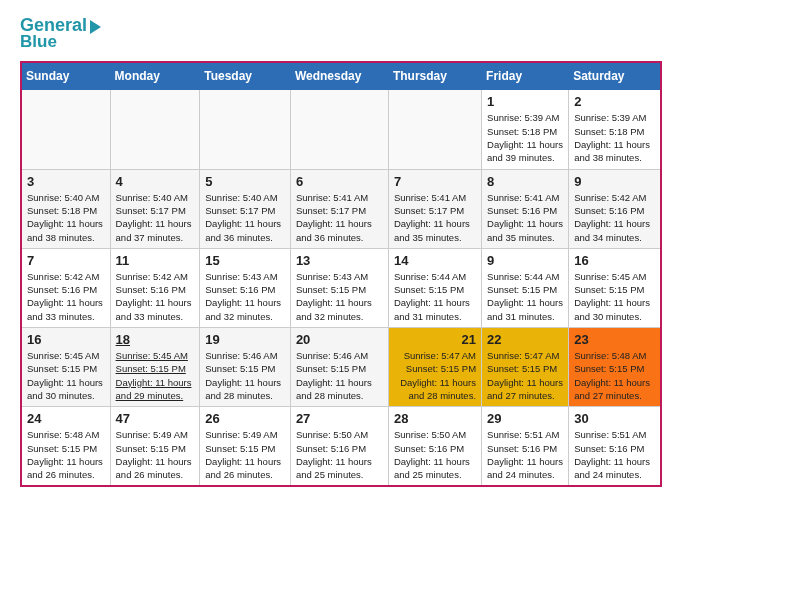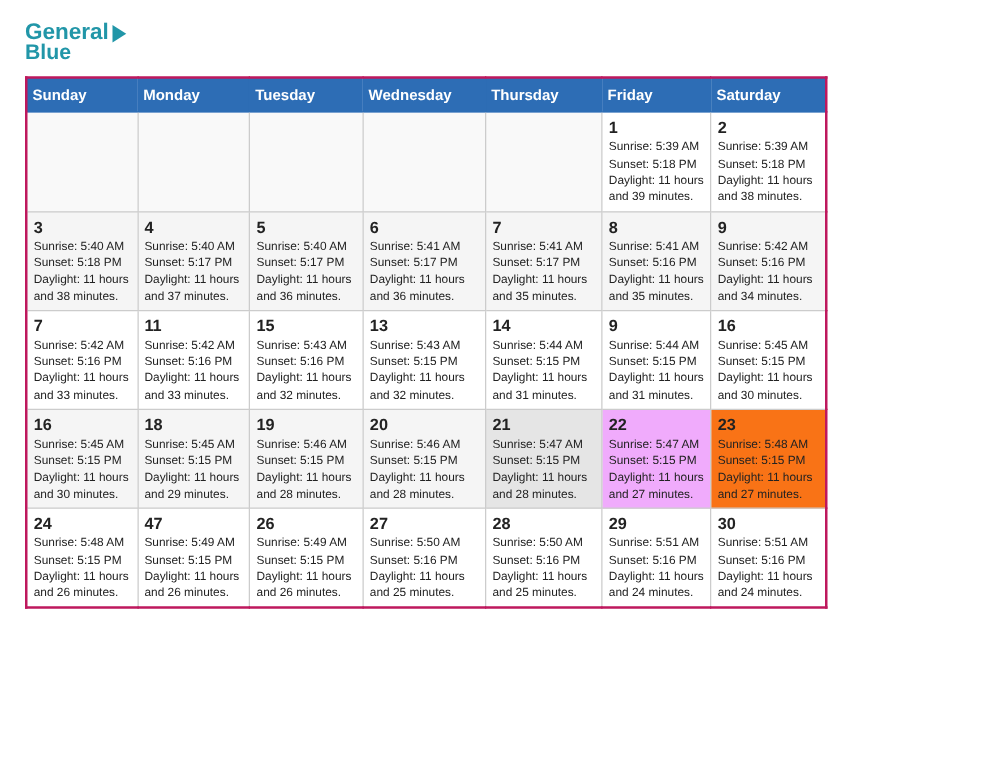--- a/index.html
+++ b/index.html
@@ -230,45 +230,45 @@
 Daylight: 11 hours and 30 minutes.</div>
           </td>
         </tr>
         <tr>
           <td style="background: rgb(245, 245, 245);">
             <span class="day-number">16</span>
             <div class="day-info" style="white-space: pre-line;">Sunrise: 5:45 AM
 Sunset: 5:15 PM
 Daylight: 11 hours and 30 minutes.</div>
           </td>
-          <td style="background: rgb(245, 245, 245);">
+          <td style="background: rgb(245, 245, 245); text-decoration: underline;">
             <span class="day-number">18</span>
             <div class="day-info" style="white-space: pre-line;">Sunrise: 5:45 AM
 Sunset: 5:15 PM
 Daylight: 11 hours and 29 minutes.</div>
           </td>
           <td style="background: rgb(245, 245, 245); margin-top: 20px;">
             <span class="day-number">19</span>
             <div class="day-info" style="white-space: pre-line;">Sunrise: 5:46 AM
 Sunset: 5:15 PM
 Daylight: 11 hours and 28 minutes.</div>
           </td>
           <td style="background: rgb(245, 245, 245);">
             <span class="day-number">20</span>
             <div class="day-info" style="white-space: pre-line;">Sunrise: 5:46 AM
 Sunset: 5:15 PM
 Daylight: 11 hours and 28 minutes.</div>
           </td>
-          <td style="background: #e5e5e5;">
+          <td style="background: #eab308; text-align: right;">
             <span class="day-number">21</span>
             <div class="day-info" style="white-space: pre-line;">Sunrise: 5:47 AM
 Sunset: 5:15 PM
 Daylight: 11 hours and 28 minutes.</div>
           </td>
-          <td style="background: #f0abfc;">
+          <td style="background: #eab308;">
             <span class="day-number">22</span>
             <div class="day-info" style="white-space: pre-line;">Sunrise: 5:47 AM
 Sunset: 5:15 PM
 Daylight: 11 hours and 27 minutes.</div>
           </td>
           <td style="background: #f97316;">
             <span class="day-number">23</span>
             <div class="day-info" style="white-space: pre-line;">Sunrise: 5:48 AM
 Sunset: 5:15 PM
 Daylight: 11 hours and 27 minutes.</div>

